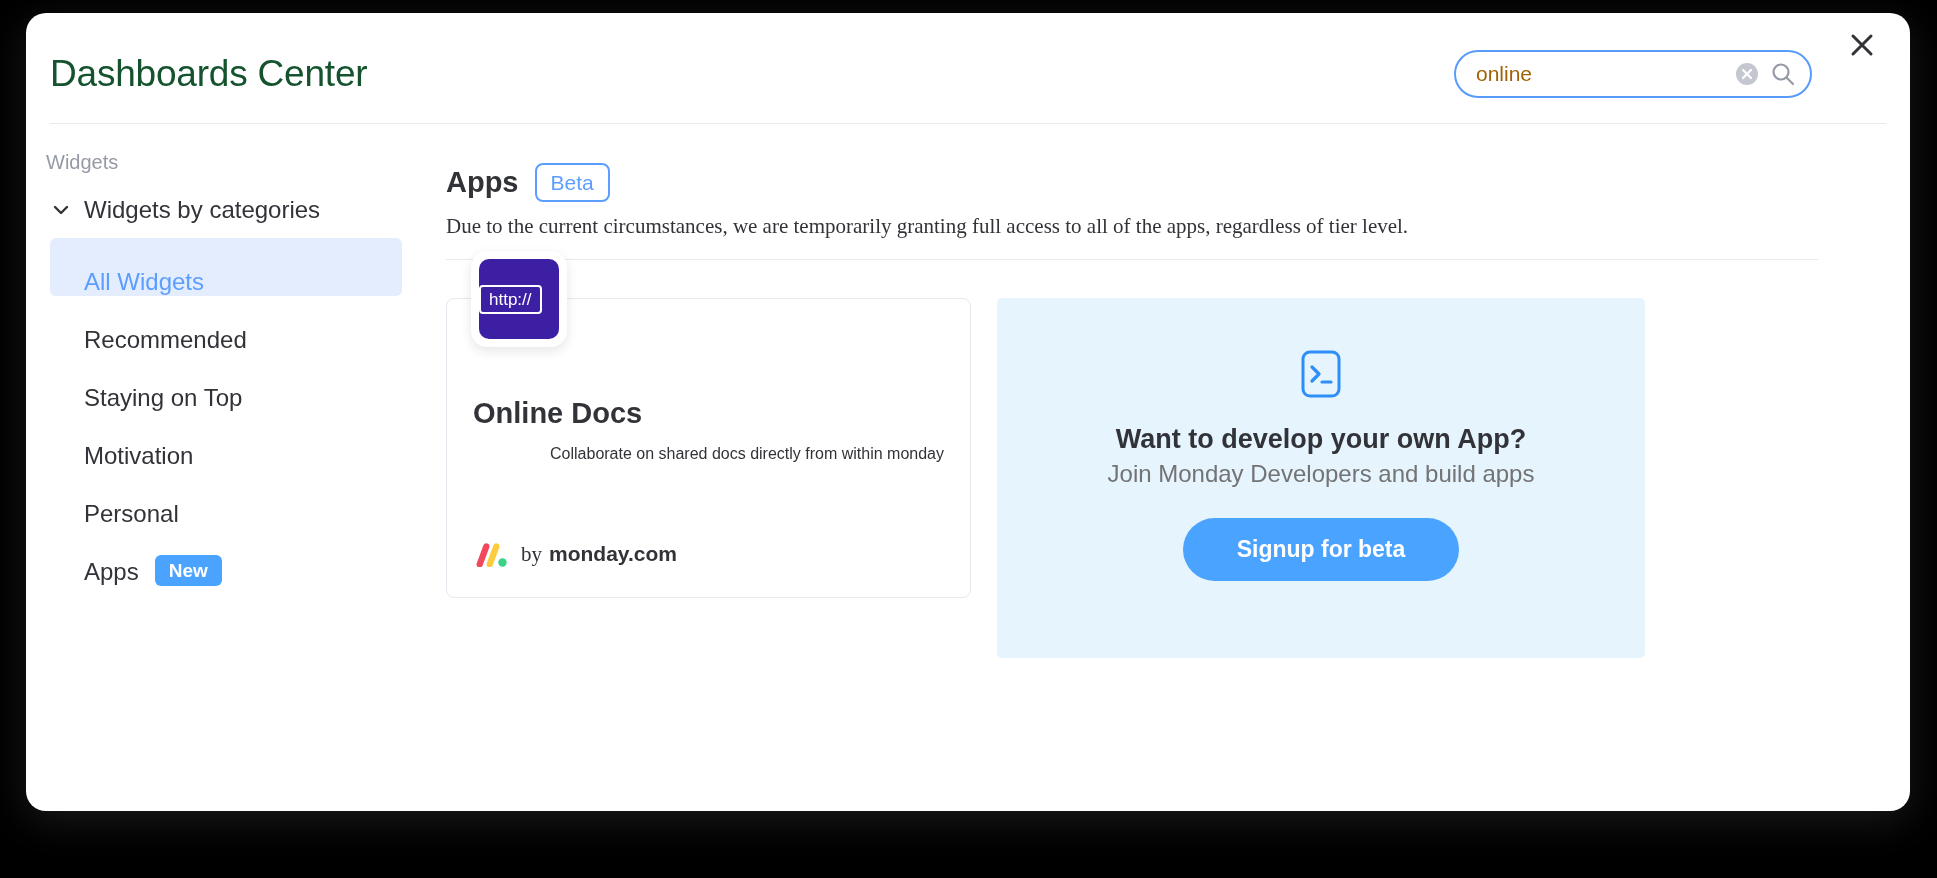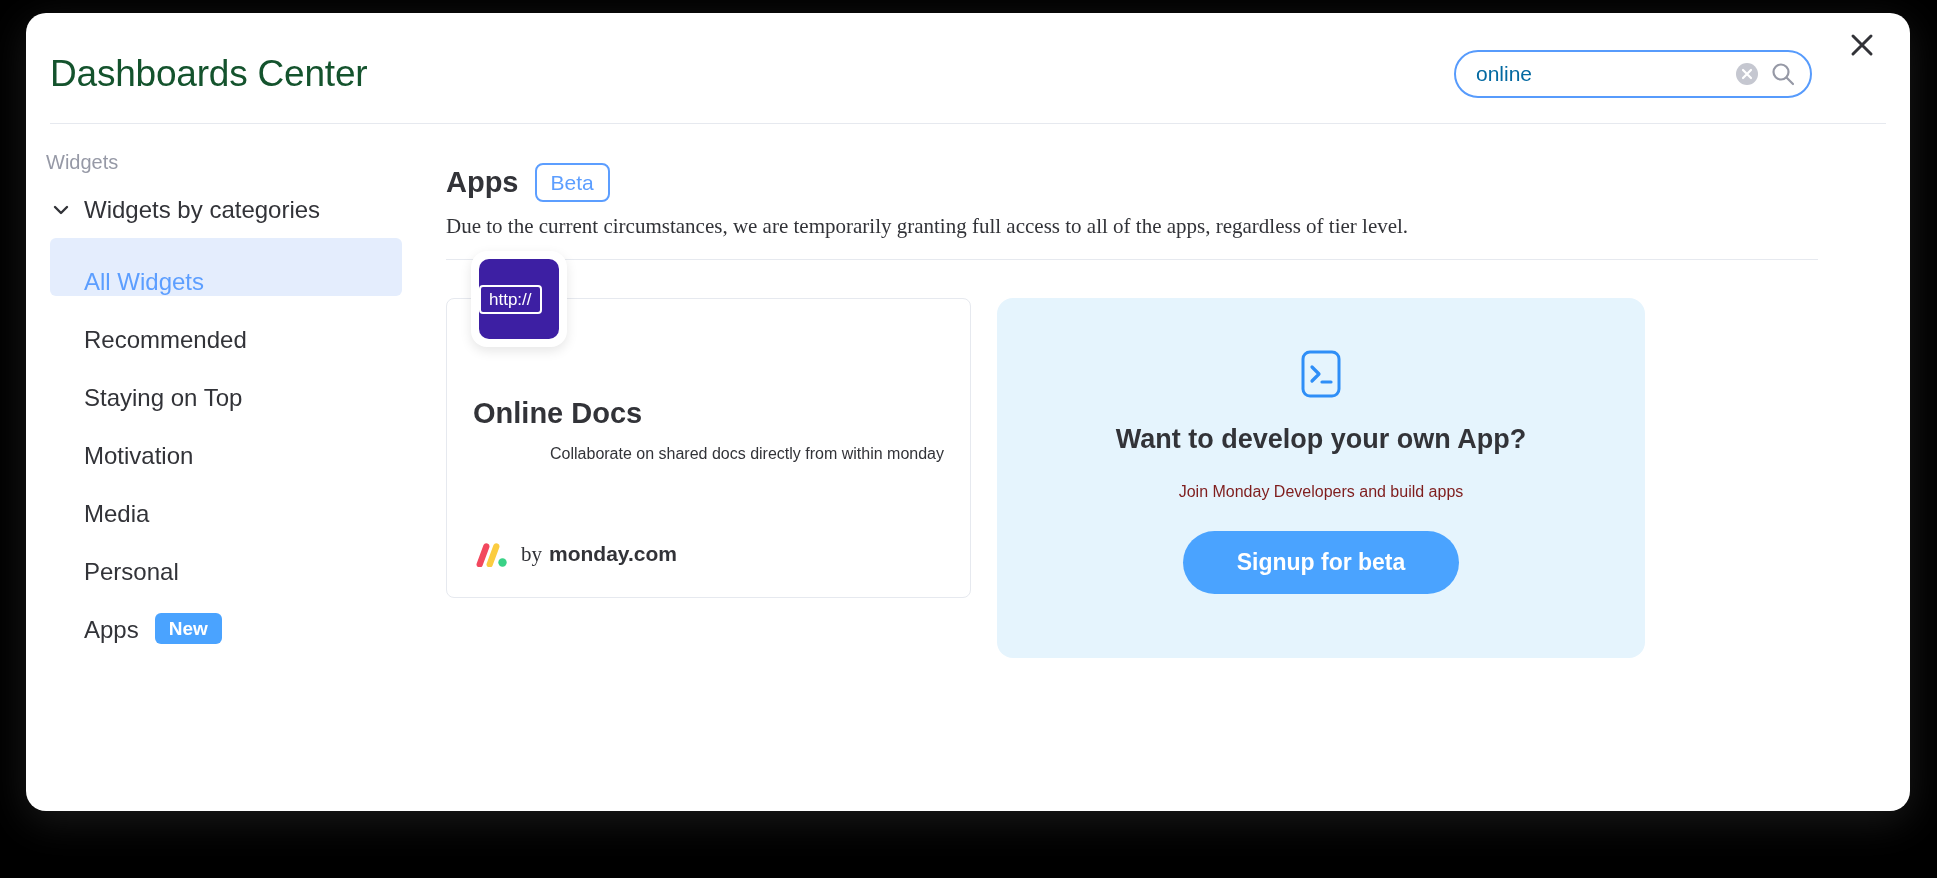--- a/index.html
+++ b/index.html
@@ -70,21 +70,21 @@
     align-items: center;
     padding: 0 14px 0 20px;
     background: #fff;
   }
   .search-input {
     flex: 1;
     border: none;
     outline: none;
     font-family: "Liberation Sans", sans-serif;
     font-size: 21px;
-    color: #0369a1;
+    color: #a16207;
     background: transparent;
     min-width: 0;
   }
   .search-input::placeholder { color: #9699a6; }
   .clear-icon {
     width: 26px; height: 26px;
     flex: none;
     margin-right: 10px;
     cursor: pointer;
   }
@@ -283,39 +283,39 @@
     flex: none;
   }
   .author-by { margin-right: 7px; font-family: Liberation Serif, serif; }
   .author-name { font-weight: 700; }
 
   
   .dev-panel {
     width: 648px;
     height: 360px;
     background: #e5f4fd;
-    border-radius: 16px;
+    border-radius: 5px;
     display: flex;
     flex-direction: column;
     align-items: center;
     padding-top: 50px;
   }
   .terminal-icon {
     width: 52px; height: 52px;
   }
   .dev-title {
     margin-top: 24px;
     font-size: 27px;
     font-weight: 700;
     color: #323338;
   }
   .dev-sub {
-    margin-top: 28px;
-    font-size: 16px;
-    color: #7f1d1d;
+    margin-top: 5px;
+    font-size: 24px;
+    color: #737373;
   }
   .signup-btn {
     margin-top: 30px;
     background: #4aa3ff;
     color: #ffffff;
     border: none;
     border-radius: 32px;
     font-family: "Liberation Sans", sans-serif;
     font-size: 23px;
     font-weight: 700;
@@ -375,23 +375,20 @@
           <span>All Widgets</span>
         </div>
         <div class="sidebar-item">
           <span>Recommended</span>
         </div>
         <div class="sidebar-item">
           <span>Staying on Top</span>
         </div>
         <div class="sidebar-item">
           <span>Motivation</span>
-        </div>
-        <div class="sidebar-item">
-          <span>Media</span>
         </div>
         <div class="sidebar-item">
           <span>Personal</span>
         </div>
         <div class="sidebar-item">
           <span>Apps</span>
           <span class="badge-new">New</span>
         </div>
       </div>
     </div>

